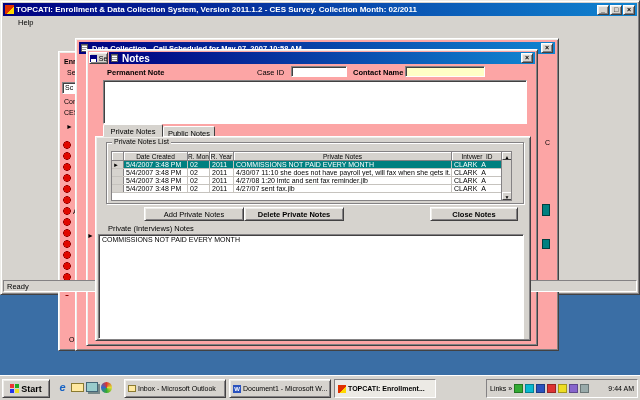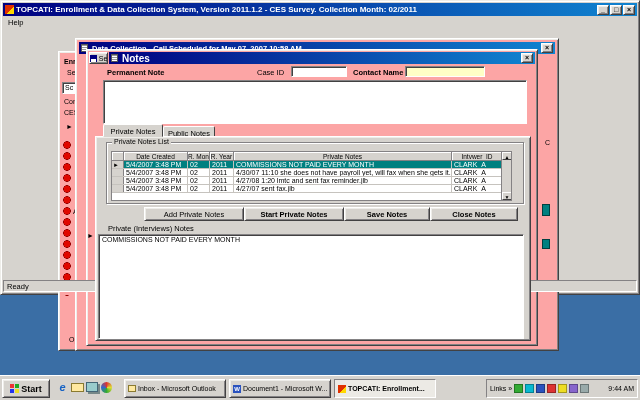--- a/index.html
+++ b/index.html
@@ -74,21 +74,21 @@
 
   <div class="abs titlebar" style="left:2px;top:2px;right:2px;height:13px">
     <div class="sq" style="width:9px;height:9px;background:linear-gradient(135deg,#e03000 60%,#ffd800 60%)"></div>
     <span class="ttext">TOPCATI: Enrollment &amp; Data Collection System, Version 2011.1.2 - CES Survey. Collection Month: 02/2011</span>
     <span class="wbtn i-min"></span>
     <span class="wbtn i-max"></span>
     <span class="wbtn i-close"></span>
   </div>
 
   <div class="abs" style="left:2px;top:16px;right:2px;height:12px;background:#d6d3ce">
-    <span style="display:inline-block;padding:1px 5px;font-size:7.5px">Help</span>
+    <span style="display:inline-block;padding:1px 15px;font-size:7.5px">Help</span>
   </div>
 
   <div class="abs raised" style="left:57px;top:50px;width:498px;height:300px">
     <span class="frag" style="left:5px;top:6px;font-weight:bold">Enro</span>
     <span class="frag" style="left:8px;top:17px">Sele</span>
     <span class="abs sunken" style="left:3px;top:30px;width:30px;height:12px;font-size:7px;padding:1px 2px"><span>Sc</span></span>
     <span class="frag" style="left:5px;top:46px">Con</span>
     <span class="frag" style="left:5px;top:57px">CES</span>
     <span class="abs i-arrow" style="left:7px;top:71px;font-size:7px"></span>
     <div class="abs dots" style="left:3px;top:88px;width:10px;height:156px"></div>
@@ -180,22 +180,21 @@
               <div class="tc c5" style="border-right:none">CLARK_A</div>
             </div>
             <div class="sbar">
               <div class="sbtn i-up"></div>
               <div class="sbtn i-down" style="position:absolute;bottom:0"></div>
             </div>
           </div>
         </div>
 
         <div class="abs btn" style="left:48px;top:70px;width:100px;height:14px;font-weight:normal">Add Private Notes</div>
-        <div class="abs btn" style="left:148px;top:70px;width:100px;height:14px;font-weight:bold">Start Private Notes</div>
-        <div class="abs btn" style="left:248px;top:70px;width:86px;height:14px;font-weight:bold">Save Notes</div>
+        <div class="abs btn" style="left:148px;top:70px;width:100px;height:14px;font-weight:bold">Delete Private Notes</div>
         <div class="abs btn" style="left:334px;top:70px;width:88px;height:14px;font-weight:bold">Close Notes</div>
 
         <span class="lbl" style="left:12px;top:87px;font-weight:normal">Private (Interviews) Notes</span>
         <div class="ta" style="left:2px;top:97px;width:426px;height:105px">COMMISSIONS NOT PAID EVERY MONTH</div>
       </div>
 
       <span class="abs i-arrow" style="left:0;top:182px;font-size:7px;z-index:4"></span>
     </div>
   </div>
 

